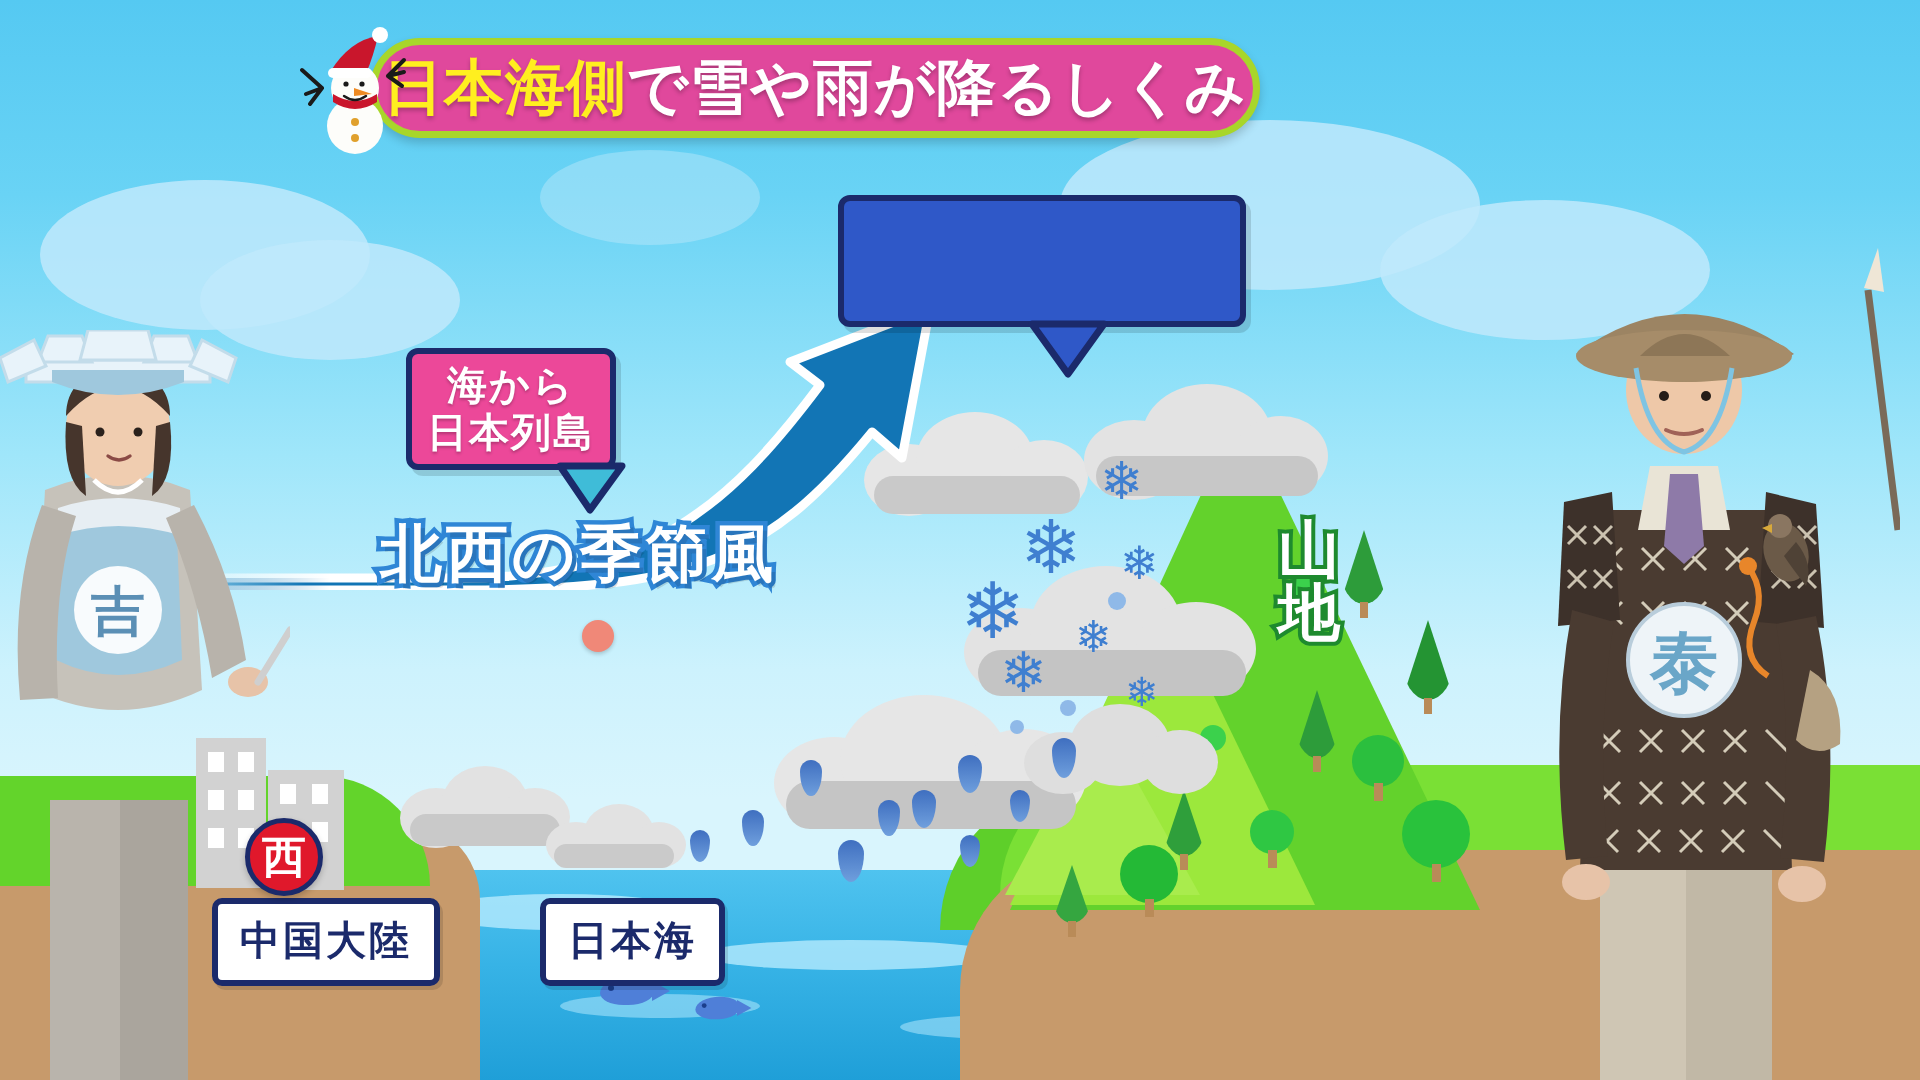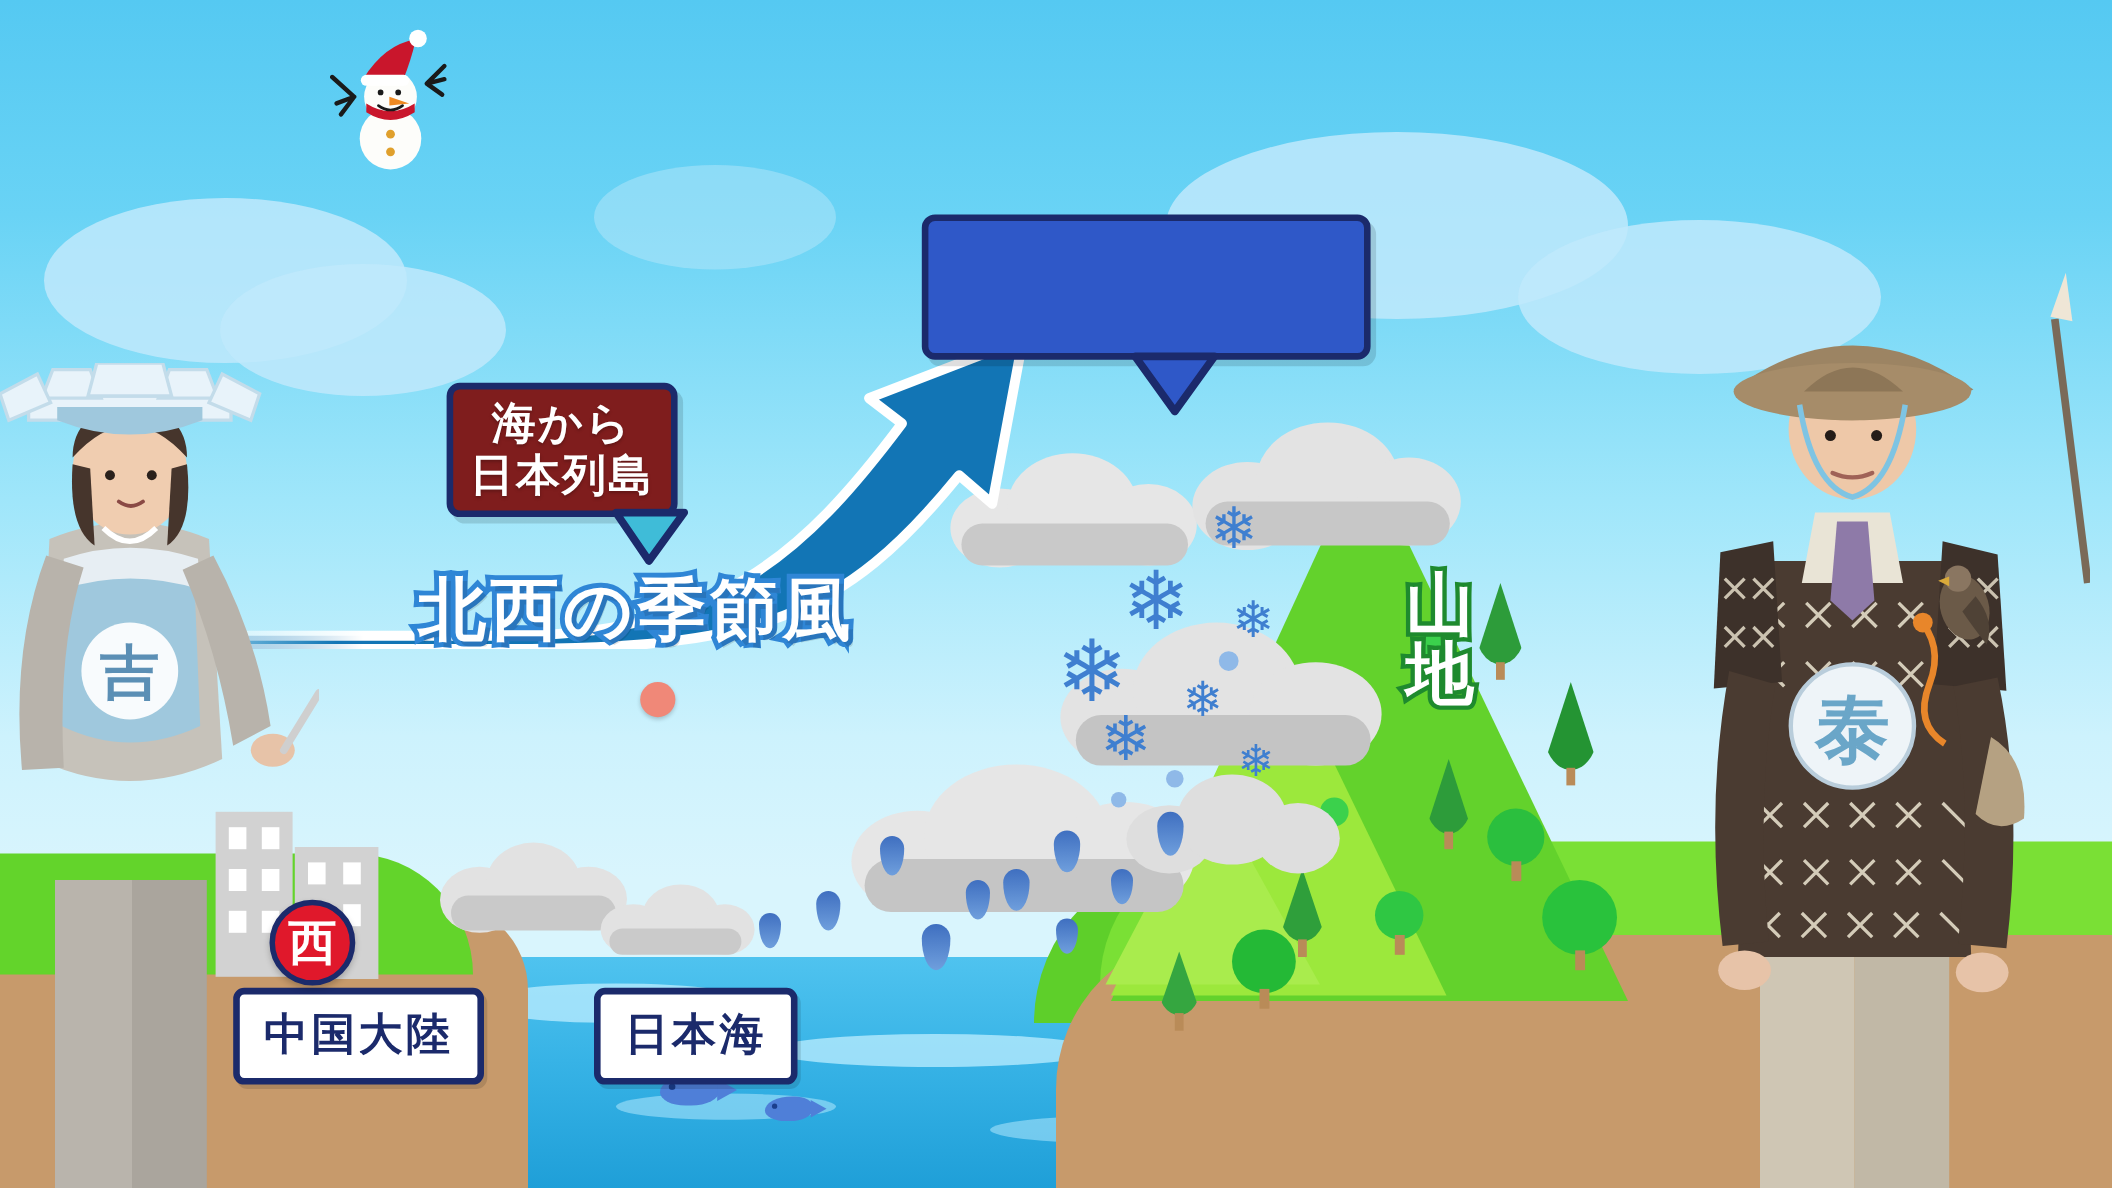--- a/index.html
+++ b/index.html
@@ -177,21 +177,21 @@
     display:flex; flex-direction:column; align-items:center; justify-content:center;
     padding: 10px 24px;
   }
   .bubble .line {
     color:#ffffff; font-weight:700; font-size: 40px;
     letter-spacing: 2px; line-height: 1.18;
     text-shadow: 0 2px 3px rgba(0,0,0,.25);
     white-space: nowrap;
   }
   .bubble-blue { background:#2f58c8; }
-  .bubble-teal { background:#7f1d1d; }
+  .bubble-teal { background:#ec4899; }
 
   
   .outline-label {
     position:absolute;
     font-weight: 700;
     color:#ffffff;
     white-space: nowrap;
   }
   .wind-label {
     left: 380px; top: 512px;
@@ -447,20 +447,23 @@
   <div class="outline-label mountain-label">
     <div>山</div>
     <div>地</div>
   </div>
 
   <div class="box-label" style="left:540px; top:898px;">日本海</div>
   <div class="box-label" style="left:212px; top:898px;">中国大陸</div>
 
   <div class="west-badge">西</div>
 
+  <div class="title-banner">
+    <span class="title-text"><span class="hl">日本海側</span><span>で雪や雨が降るしくみ</span></span>
+  </div>
 
   <svg class="snowman" viewBox="0 0 110 130">
 
     <path d="M 22,62 L 2,44 M 22,62 L 6,68 M 22,62 L 10,78" stroke="#1a1a1a" stroke-width="4" fill="none" stroke-linecap="round"></path>
     <path d="M 88,50 L 104,34 M 88,50 L 104,46 M 88,50 L 102,60" stroke="#1a1a1a" stroke-width="4" fill="none" stroke-linecap="round"></path>
 
     <circle cx="55" cy="100" r="28" fill="#fdfdfa"></circle>
     <circle cx="55" cy="62" r="24" fill="#fdfdfa"></circle>
 
     <path d="M 33,76 Q 55,90 77,76 L 77,68 Q 55,82 33,68 Z" fill="#c9162c"></path>

